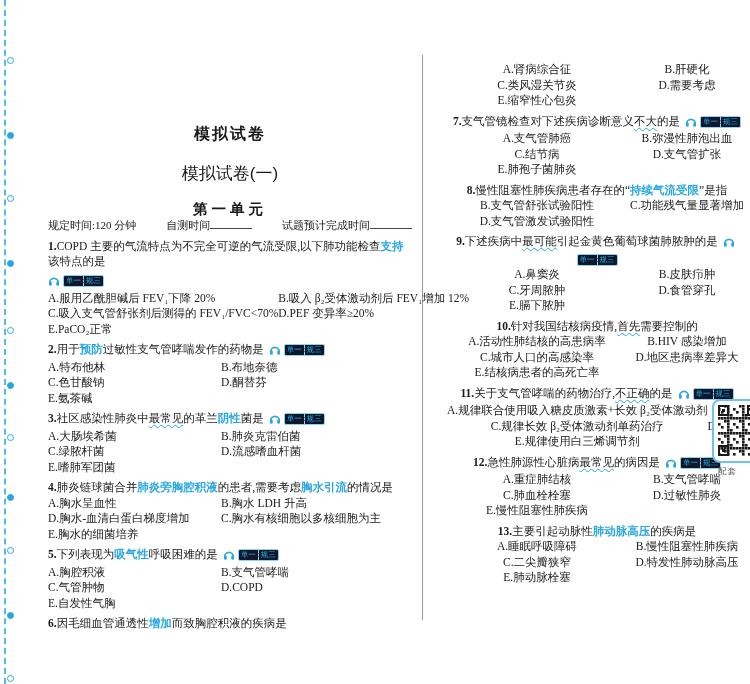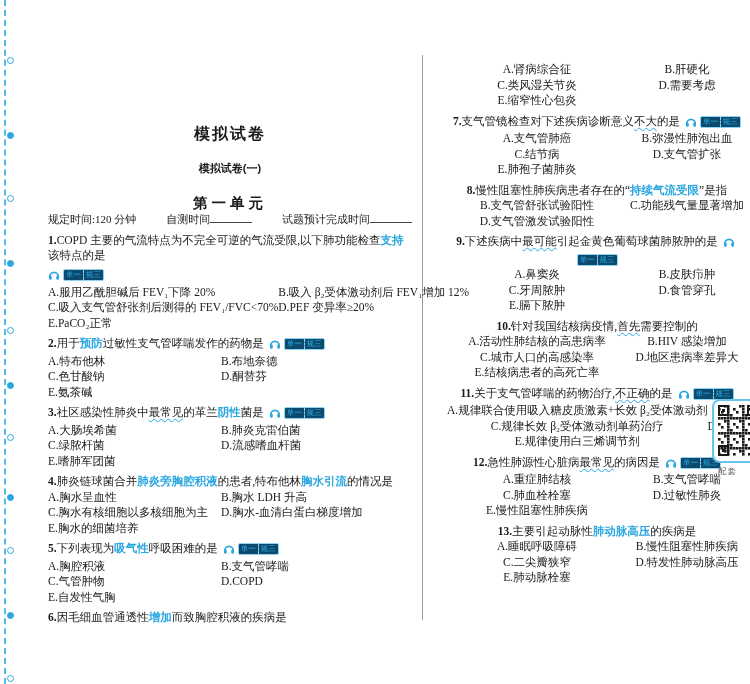--- a/index.html
+++ b/index.html
@@ -11,40 +11,40 @@
             border:1.5px solid #2aa7e0;background:#fff;box-sizing:border-box;}
   .rail-dot.filled{background:#2aa7e0;}
   
   .divider{position:absolute;left:422px;top:55px;height:565px;width:1px;background:#9a9a9a;}
   
   .col{position:absolute;top:0;font-size:11.5px;line-height:15.5px;}
   .col-left{left:48px;width:364px;padding-top:82px;}
   .col-right{left:447px;width:300px;padding-top:62px;text-align:center;}
   h1,h2,h3{margin:0;text-align:center;font-family:"Liberation Sans","DejaVu Sans",sans-serif;}
   h1{font-size:16px;line-height:24px;font-weight:bold;letter-spacing:2px;margin-top:40px;}
-  h2{font-size:11px;line-height:20px;margin-top:12px;font-weight:bold;}
+  h2{font-size:17px;line-height:20px;margin-top:18px;font-weight:normal;}
   h3{font-size:14.5px;line-height:18px;margin-top:16px;font-weight:bold;
      font-family:"Liberation Serif","DejaVu Serif",serif;letter-spacing:4px;}
   .meta{display:flex;justify-content:space-between;font-size:11px;color:#222;}
   .blank{display:inline-block;width:42px;border-bottom:1px solid #444;height:10px;}
   
   .stem{margin:5px 0 0 0;}
   .qnum{font-weight:bold;}
   .hl{color:#2aa7e0;font-weight:bold;}
   .wavy{text-decoration:underline;text-decoration-style:wavy;text-decoration-color:#2aa7e0;
         text-underline-offset:2px;text-decoration-thickness:1px;}
   .audio-line{margin:3px 0 1px 0;height:17px;}
   .opts{display:grid;margin:0;}
   .opts.two-left{grid-template-columns:173px 1fr;}
   .opts.two-right{grid-template-columns:180px 1fr;}
   .opts.one{grid-template-columns:1fr 1fr;}
   .opt{white-space:nowrap;}
   .hp{display:inline-block;vertical-align:-2px;margin:0 3px 0 5px;}
   .abadge{display:inline-flex;vertical-align:1px;border:1px solid #8fd3f0;border-radius:2px;
-          background:#0c4a6e;color:#2aa7e0;font-size:7.5px;line-height:10px;
+          background:#0f172a;color:#2aa7e0;font-size:7.5px;line-height:10px;
           font-family:"Liberation Sans","DejaVu Sans",sans-serif;}
   .abadge i{font-style:normal;padding:0 2px;}
   .abadge i:first-child{border-right:1px dashed #8fd3f0;}
   
   .qr-wrap{position:absolute;left:712px;top:399px;width:60px;}
   .qr-box{width:52px;height:64px;border:2px solid #6cc4ec;border-radius:8px;background:#fff;
           display:flex;align-items:center;justify-content:center;box-sizing:border-box;}
   .qr-label{margin-top:3px;font-size:8.5px;color:#555;letter-spacing:1px;padding-left:6px;}
 </style>
 </head>
@@ -115,26 +115,26 @@
             <i>单一</i>
             <i>规三</i>
           </span></p>
         <div class="opts two-left">
           <span class="opt">A.大肠埃希菌</span>
           <span class="opt">B.肺炎克雷伯菌</span>
           <span class="opt">C.绿脓杆菌</span>
           <span class="opt">D.流感嗜血杆菌</span>
           <span class="opt">E.嗜肺军团菌</span>
         </div>
-        <p class="stem"><span class="qnum">4.</span><span>肺炎链球菌合并</span><span class="hl">肺炎旁胸腔积液</span><span>的患者,特布他林</span><span class="hl">胸水引流</span><span>的情况是</span></p>
+        <p class="stem"><span class="qnum">4.</span><span>肺炎链球菌合并</span><span class="hl">肺炎旁胸腔积液</span><span>的患者,需要考虑</span><span class="hl">胸水引流</span><span>的情况是</span></p>
         <div class="opts two-left">
           <span class="opt">A.胸水呈血性</span>
           <span class="opt">B.胸水 LDH 升高</span>
+          <span class="opt">D.胸水-血清白蛋白梯度增加</span>
           <span class="opt">C.胸水有核细胞以多核细胞为主</span>
-          <span class="opt">D.胸水-血清白蛋白梯度增加</span>
           <span class="opt">E.胸水的细菌培养</span>
         </div>
         <p class="stem"><span class="qnum">5.</span><span>下列表现为</span><span class="hl">吸气性</span><span>呼吸困难的是</span><span class="hp"><svg width="12" height="11" viewBox="0 0 24 22">
               <path d="M3.5 15 a8.5 8.5 0 0 1 17 0" fill="none" stroke="#2aa7e0" stroke-width="3.5" stroke-linecap="round"></path>
               <rect x="2" y="13" width="5.5" height="8.5" rx="2.6" fill="#2aa7e0"></rect>
               <rect x="16.5" y="13" width="5.5" height="8.5" rx="2.6" fill="#2aa7e0"></rect>
             </svg></span><span class="abadge">
             <i>单一</i>
             <i>规三</i>
           </span></p>

